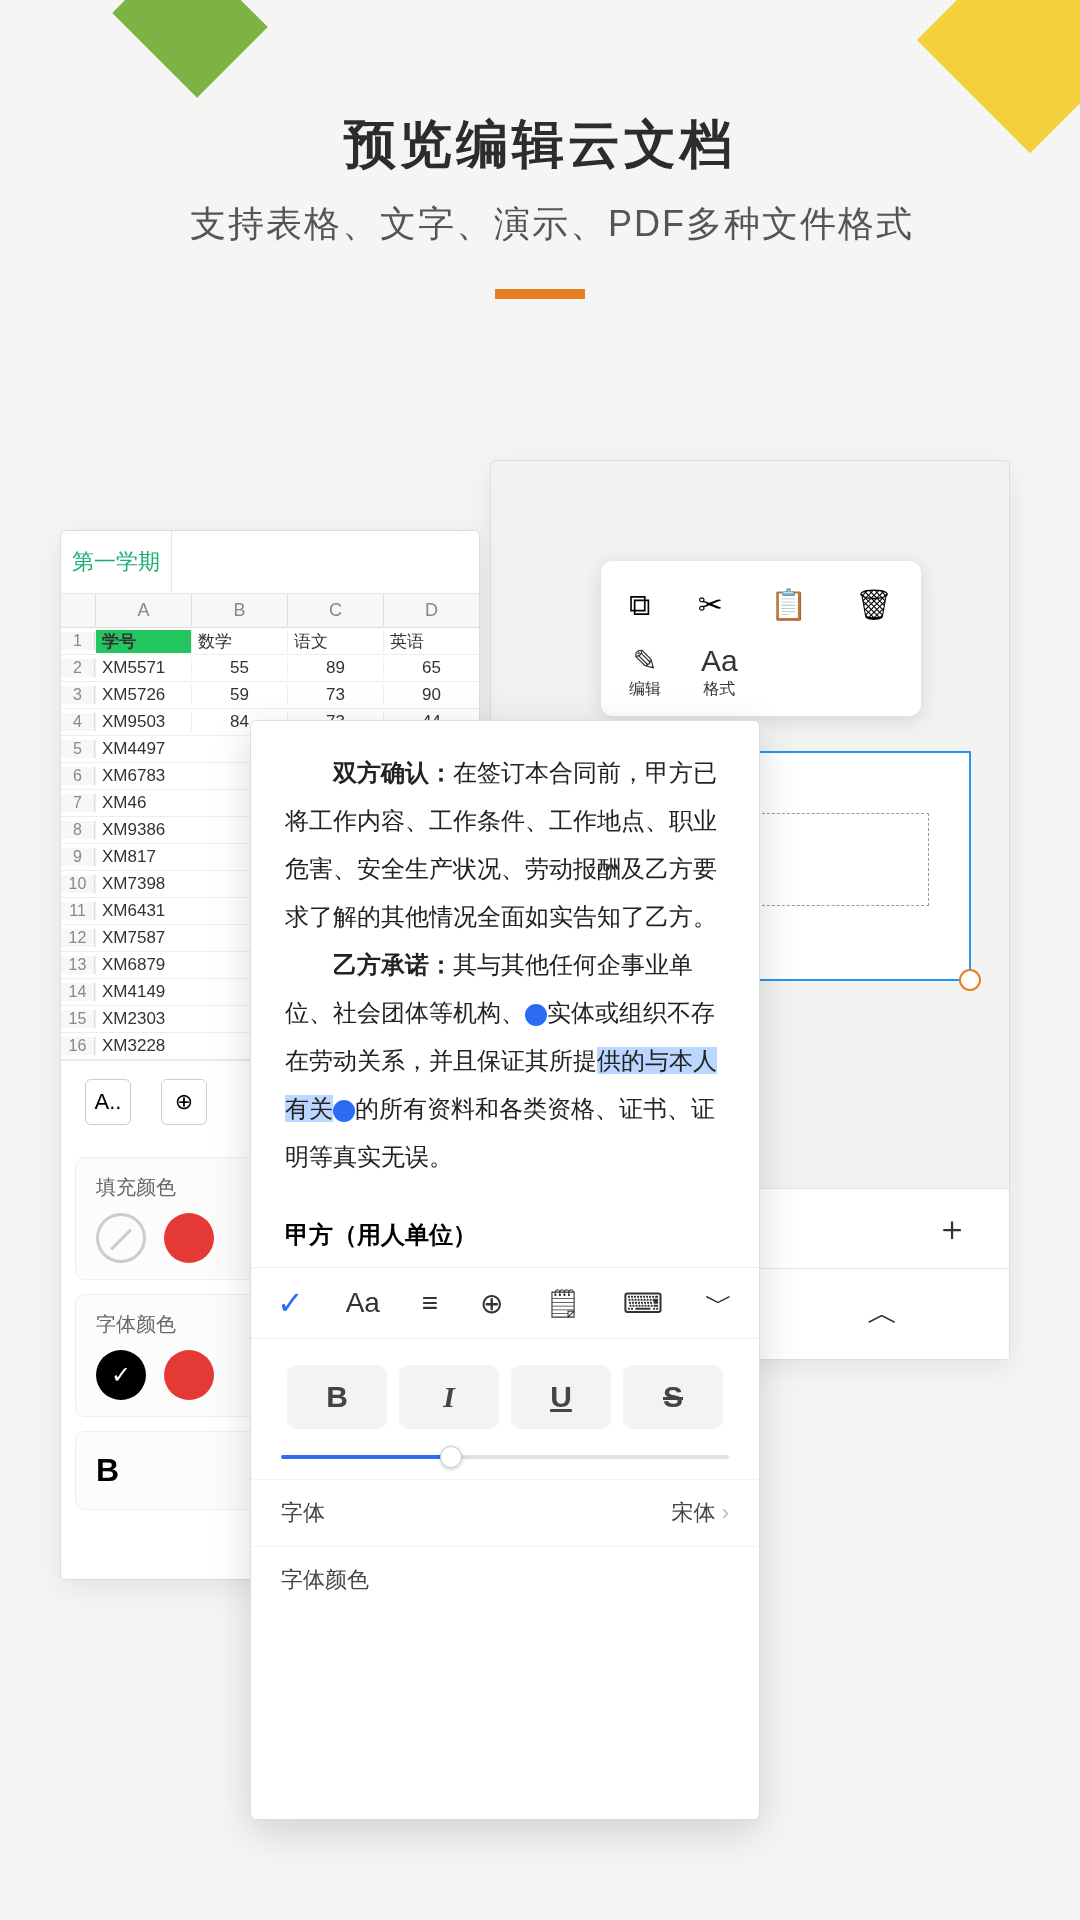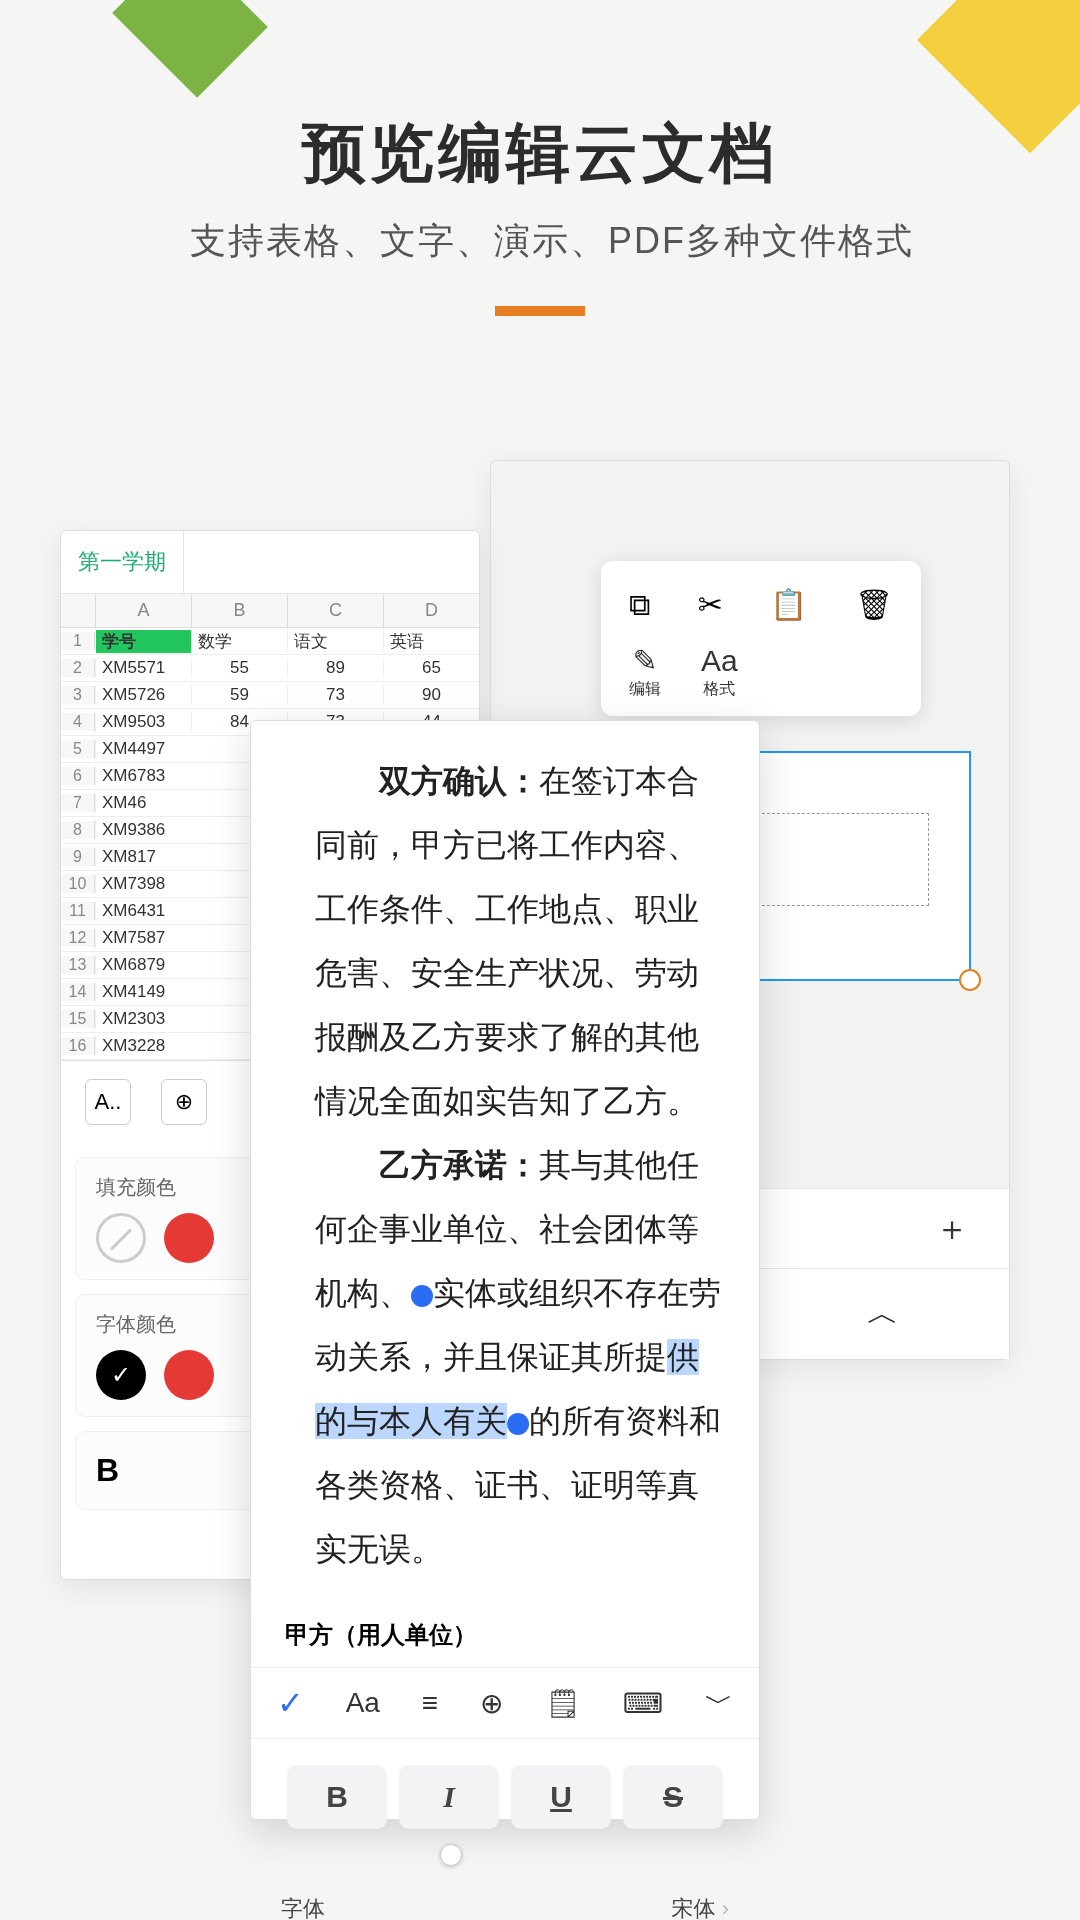--- a/index.html
+++ b/index.html
@@ -22,21 +22,21 @@
   position: absolute;
   top: -40px; right: -30px;
   width: 160px; height: 160px;
   background: #f4d03f;
   transform: rotate(45deg);
 }
 .hero {
   text-align: center;
   padding-top: 110px;
 }
-.hero-title { font-size: 64px; font-weight: 700; color: #2c2c2c; letter-spacing: 4px; }
+.hero-title { font-size: 52px; font-weight: 700; color: #2c2c2c; letter-spacing: 4px; }
 .hero-sub { font-size: 36px; color: #555; margin-top: 20px; letter-spacing: 2px; margin-left: 24px; }
 .hero-bar { width: 90px; height: 10px; background: #e67e22; margin: 40px auto 0; }
 
 
 .panel-ppt {
   position: absolute;
   top: 460px; left: 490px;
   width: 520px; height: 900px;
   background: #f2f2f0;
   border: 1px solid #ddd;
@@ -88,21 +88,21 @@
 .panel-sheet {
   position: absolute;
   top: 530px; left: 60px;
   width: 420px; height: 1050px;
   background: #fff;
   border: 1px solid #ddd;
   border-radius: 6px;
   box-shadow: 0 8px 30px rgba(0,0,0,0.08);
 }
 .sheet-tabs { display: flex; border-bottom: 1px solid #e5e5e5; }
-.sheet-tab { padding: 16px 17px; font-size: 22px; color: #666; border-right: 1px solid #e5e5e5; }
+.sheet-tab { padding: 16px 11px; font-size: 22px; color: #666; border-right: 1px solid #e5e5e5; }
 .sheet-tab.active { color: #1aad6e; font-weight: 500; }
 .grid { font-size: 18px; color: #333; }
 .ghead { display:flex; background:#f7f7f7; border-bottom:1px solid #ddd; }
 .ghead .rc { width: 34px; } 
 .ghead .col { flex:1; text-align:center; padding:6px 0; border-left:1px solid #ddd; color:#888; }
 .grow { display:flex; border-bottom:1px solid #eee; height:27px; align-items:center; }
 .grow .rn { width:34px; text-align:center; color:#888; font-size:16px; background:#f7f7f7; border-right:1px solid #ddd; }
 .grow .cell { flex:1; padding:0 6px; border-left:1px solid #f0f0f0; font-size:17px; white-space:nowrap; overflow:hidden; }
 .grow .cell.num { text-align:center; }
 .cell.hl { background:#22c55e; font-weight:700; }
@@ -123,21 +123,21 @@
 .panel-doc {
   position: absolute;
   top: 720px; left: 250px;
   width: 510px; height: 1100px;
   background: #fff;
   border: 1px solid #ddd;
   border-radius: 6px;
   box-shadow: 0 12px 40px rgba(0,0,0,0.15);
   display:flex; flex-direction:column;
 }
-.doc-body { padding: 28px 34px; font-size: 32px; line-height: 2.0; color:#222; flex: 0 0 auto; margin-left: 30px; }
+.doc-body { padding: 28px 34px; font-size: 24px; line-height: 2.0; color:#222; flex: 0 0 auto; }
 .doc-body .strong { font-weight:700; }
 .sel-span { background:#bcd7ff; }
 .caret-handle { display:inline-block; width:22px; height:22px; background:#2a6df4; border-radius:50%; vertical-align:middle; }
 .doc-sig { padding: 10px 34px 16px; font-size:24px; font-weight:700; }
 .doc-toolbar { display:flex; align-items:center; justify-content:space-between; padding:16px 26px; border-top:1px solid #eee; border-bottom:1px solid #eee; font-size:28px; color:#333; }
 .doc-toolbar .chk { color:#2a6df4; font-size:32px; }
 .fmt-row { display:flex; justify-content:space-around; padding:26px 30px; }
 .fmt-btn { width:100px; height:64px; background:#f2f3f5; border-radius:10px; display:flex; align-items:center; justify-content:center; font-size:30px; font-weight:600; color:#444; }
 .fmt-btn .u { text-decoration:underline; }
 .fmt-btn .s { text-decoration:line-through; }

